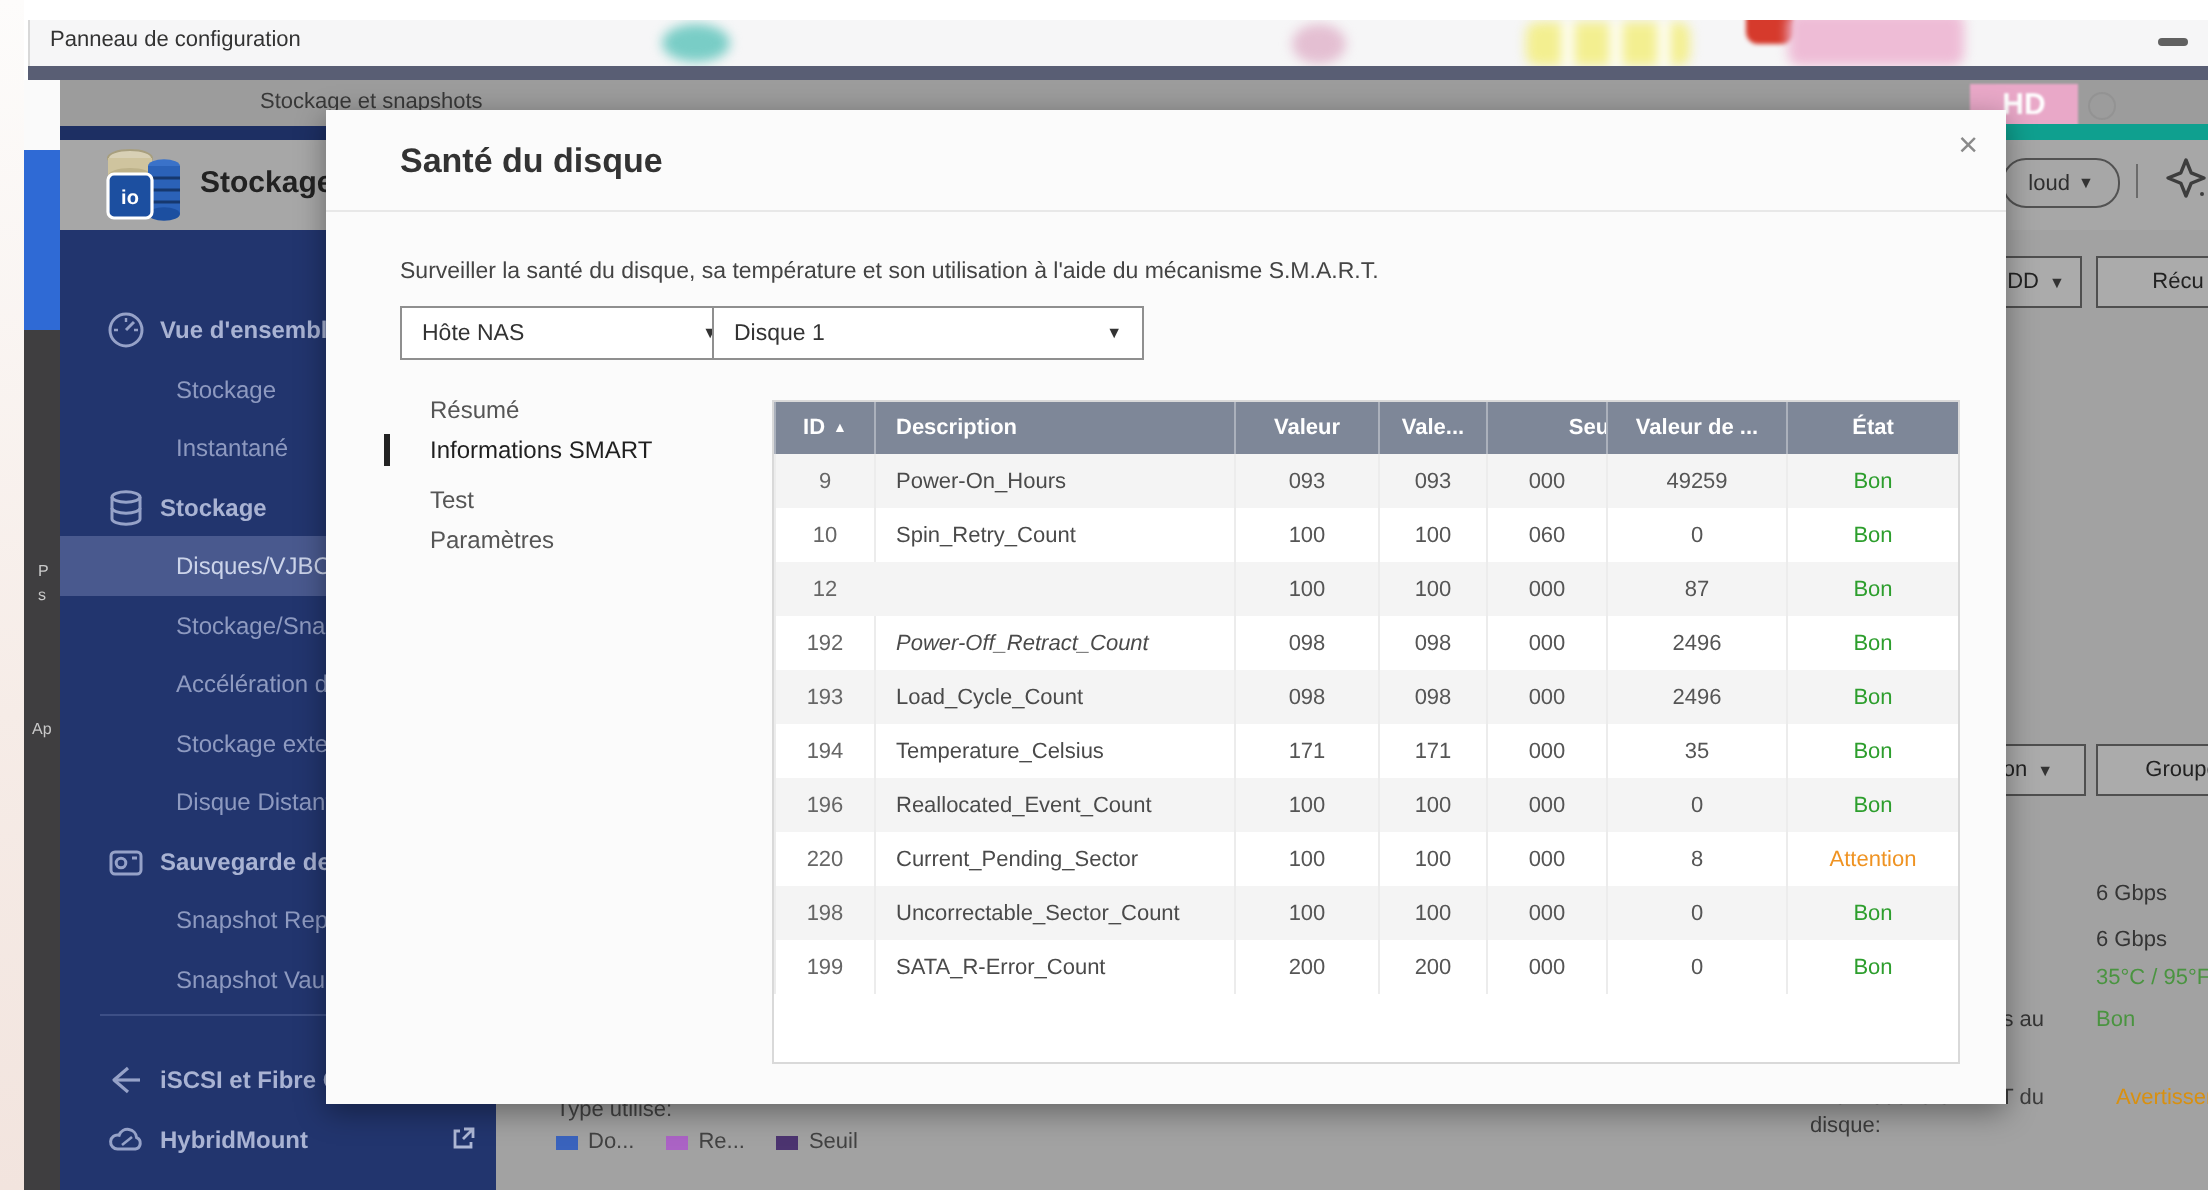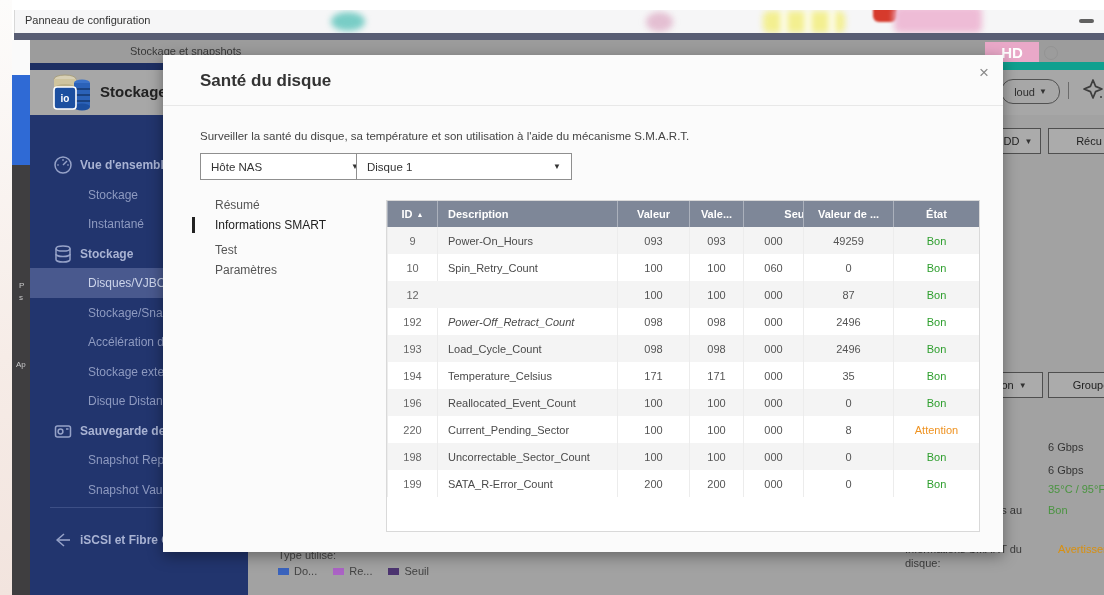--- a/index.html
+++ b/index.html
@@ -203,20 +203,35 @@
     <div class="sd-div" style="top: 392px;"></div>
     <div class="sd-row group" style="top: 410px;">
       <span class="sd-ic">
         <svg width="20" height="20" viewBox="0 0 20 20" fill="none" stroke="#96a2c8" stroke-width="1.6" stroke-linejoin="round">
           <path d="M11 4 L4 10 L11 16"></path>
           <path d="M4 10 h13"></path>
         </svg>
       </span>
       <span class="sd-tx">iSCSI et Fibre Channel</span>
     </div>
+    <div class="sd-row group" style="top: 439.5px;">
+      <span class="sd-ic">
+        <svg width="20" height="20" viewBox="0 0 20 20" fill="none" stroke="#96a2c8" stroke-width="1.5">
+          <path d="M6 14.5 a3.5 3.5 0 1 1 .6-6.9 a4.5 4.5 0 0 1 8.7 1.2 a3 3 0 0 1-.6 5.7 Z"></path>
+          <path d="M8 12.5 l5-4" stroke-width="1.3"></path>
+        </svg>
+      </span>
+      <span class="sd-tx">HybridMount</span>
+      <span class="sd-ext">
+        <svg width="13" height="13" viewBox="0 0 13 13" fill="none" stroke="#aeb8d6" stroke-width="1.4">
+          <path d="M5 2.5 H2.5 V10.5 H10.5 V8"></path>
+          <path d="M7 1.5 h4.5 v4.5 M11.5 1.5 L6.5 6.5"></path>
+        </svg>
+      </span>
+    </div>
   </div>
 
 <div class="abs" id="content"></div>
 
 <div class="gbtn" style="left:995px;top:128px;width:44px;">
   <span>DD</span>
     <span class="caret">▼</span>
 </div>
 <div class="gbtn" style="left:1048px;top:128px;width:80px;">
   <span>Récu</span>

